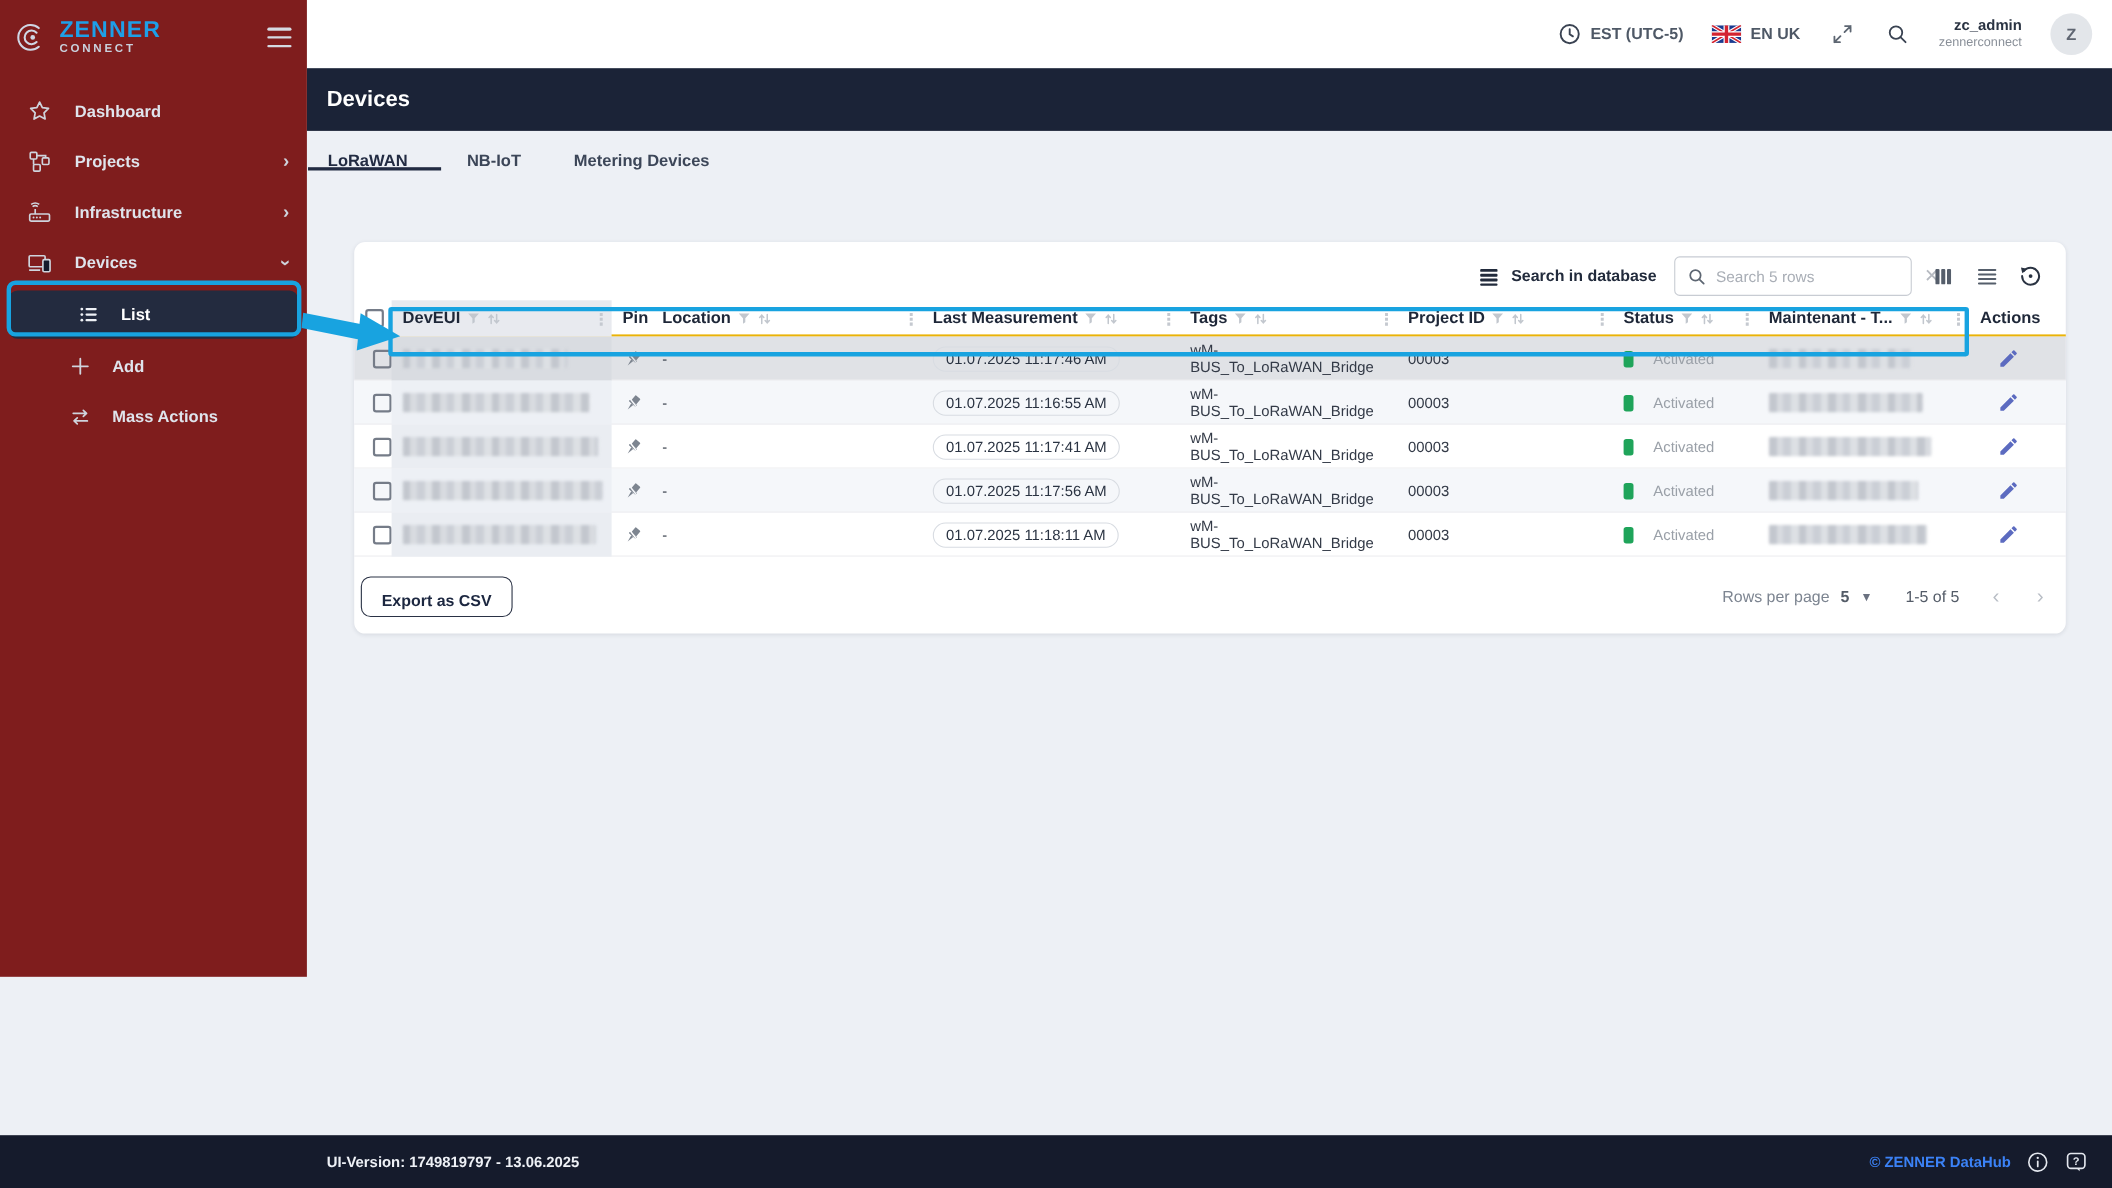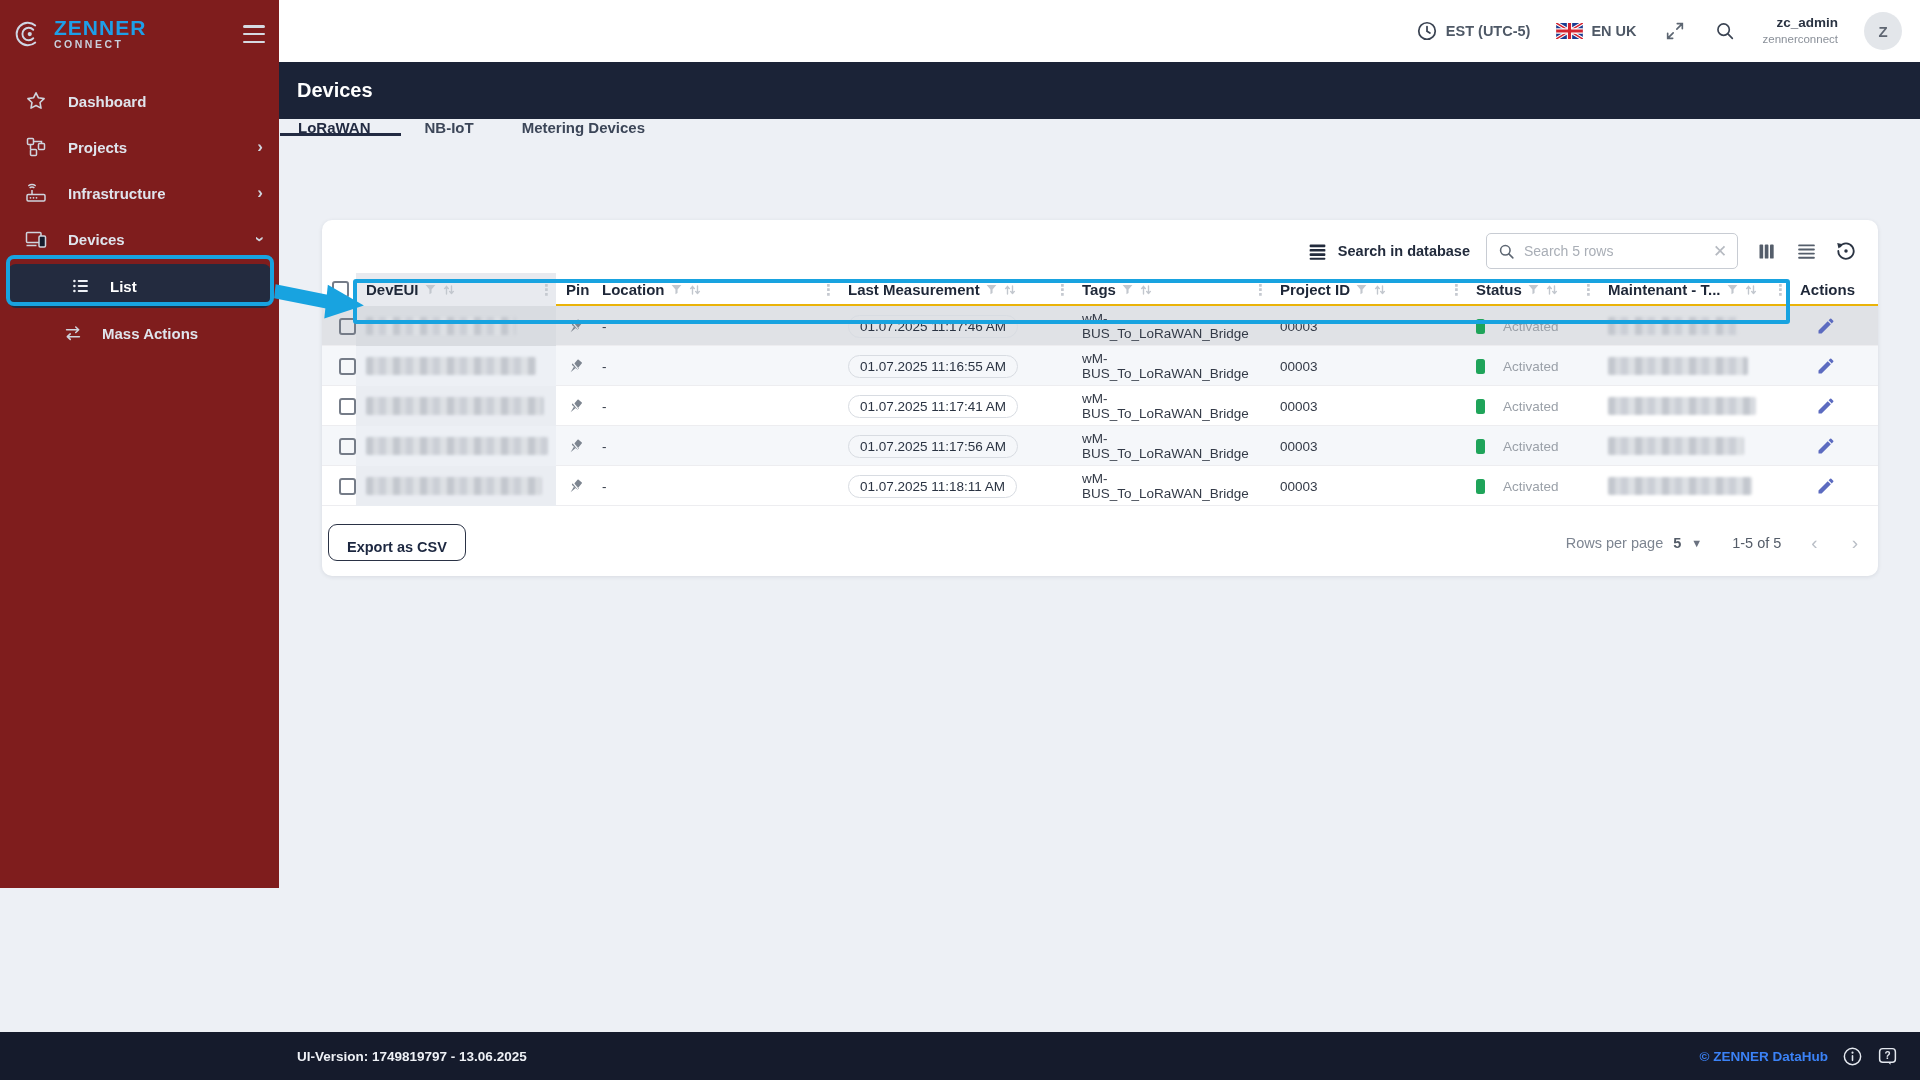--- a/index.html
+++ b/index.html
@@ -28,31 +28,31 @@
   .topbar { position:absolute; left:279px; top:0; width:1641px; height:62px; background:#ffffff; display:flex; align-items:center; justify-content:flex-end; padding-right:18px; gap:26px; }
   .tb-group { display:flex; align-items:center; gap:8px; color:#4e5866; font-size:14.5px; font-weight:600; cursor:pointer; }
   .user-block { text-align:right; line-height:1.25; cursor:pointer; }
   .user-name { font-size:13.5px; font-weight:700; color:#2a3342; }
   .user-org { font-size:11.5px; color:#8a9099; }
   .avatar { width:38px; height:38px; border-radius:50%; background:#e3e6ea; color:#5f6672; font-weight:700; font-size:15px; display:flex; align-items:center; justify-content:center; cursor:pointer; }
 
   .titlebar { position:absolute; left:279px; top:62px; width:1641px; height:57px; background:#1b2337; display:flex; align-items:center; padding-left:18px; }
   .page-title { color:#ffffff; font-size:20px; font-weight:700; }
 
-  .tabsbar { position:absolute; left:279px; top:119px; width:1522px; height:54px; display:flex; align-items:flex-start; padding-left:1px; }
+  .tabsbar { position:absolute; left:279px; top:119px; width:1522px; height:54px; display:flex; align-items:center; padding-left:1px; }
   .tab { display:flex; align-items:center; padding:0 24px; font-size:15px; font-weight:700; color:#3c4658; cursor:pointer; position:relative; }
   .tab.first { padding-left:18px; padding-right:30px; }
   .tab.active { color:#222b42; }
   .tab.active::after { content:""; position:absolute; left:0; right:0; bottom:0; height:3px; background:#222b42; }
 
   
   .card { position:absolute; left:322px; top:200px; width:1556px; height:356px; background:#ffffff; border-radius:10px; box-shadow:0 1px 4px rgba(25,35,60,.10); z-index:1;margin-top:20px; }
   .toolbar { height:48px; display:flex; align-items:center; justify-content:flex-end; gap:16px; padding:14px 20px 0 20px; }
   .sid { display:flex; align-items:center; gap:10px; font-size:14.5px; font-weight:700; color:#222b3c; cursor:pointer; }
-  .searchbox { display:flex; align-items:center; width:252px; height:36px; border:1px solid #c8ccd3; border-radius:5px; padding:0 10px; gap:8px; background:#fff; }
+  .searchbox { display:flex; align-items:center; width:216px; height:36px; border:1px solid #c8ccd3; border-radius:5px; padding:0 10px; gap:8px; background:#fff; }
   .searchbox input { border:none; outline:none; flex:1; font-size:14px; color:#333; font-family:inherit; background:transparent; }
   .searchbox input::placeholder { color:#a9aeb6; }
   .tool-icon { width:24px; height:24px; cursor:pointer; display:flex; align-items:center; justify-content:center; }
 
   
   .grid { display:grid; grid-template-columns:34px 200px 36px 246px 234px 198px 196px 132px 192px 88px; align-items:center; }
   .thead { height:33px; border-bottom:2px solid #eab308; margin-top:5px; }
   .th { display:flex; align-items:center; height:33px; gap:5px; padding-left:10px; font-size:15px; font-weight:700; color:#1e2738; position:relative; cursor:pointer; }
   .th .dots { margin-left:auto; color:#c5c9d0; font-size:15px; padding-right:2px; cursor:pointer; }
   .th-deveui { background:#e8eaef; }
@@ -186,20 +186,28 @@
             <g fill="#eef1f6">
               <circle cx="4.8" cy="6.5" r="1.4"></circle>
               <circle cx="4.8" cy="12" r="1.4"></circle>
               <circle cx="4.8" cy="17.5" r="1.4"></circle>
             </g>
           </svg>
       </span>
       <span>List</span>
     </div>
 
+    <div class="nav-sub">
+      <span class="ni-icon">
+        <svg viewBox="0 0 24 24" width="22" height="22">
+            <path d="M12 4.5v15M4.5 12h15" stroke="#cfd4dd" stroke-width="1.8" stroke-linecap="round"></path>
+          </svg>
+      </span>
+      <span>Add</span>
+    </div>
 
     <div class="nav-sub">
       <span class="ni-icon">
         <svg viewBox="0 0 24 24" width="22" height="22">
             <g stroke="#cfd4dd" stroke-width="1.7" fill="none" stroke-linecap="round" stroke-linejoin="round">
               <path d="M5 8.5h13M15 5.5l3.2 3-3.2 3"></path>
               <path d="M19 16H6M9 13l-3.2 3 3.2 3"></path>
             </g>
           </svg>
       </span>

